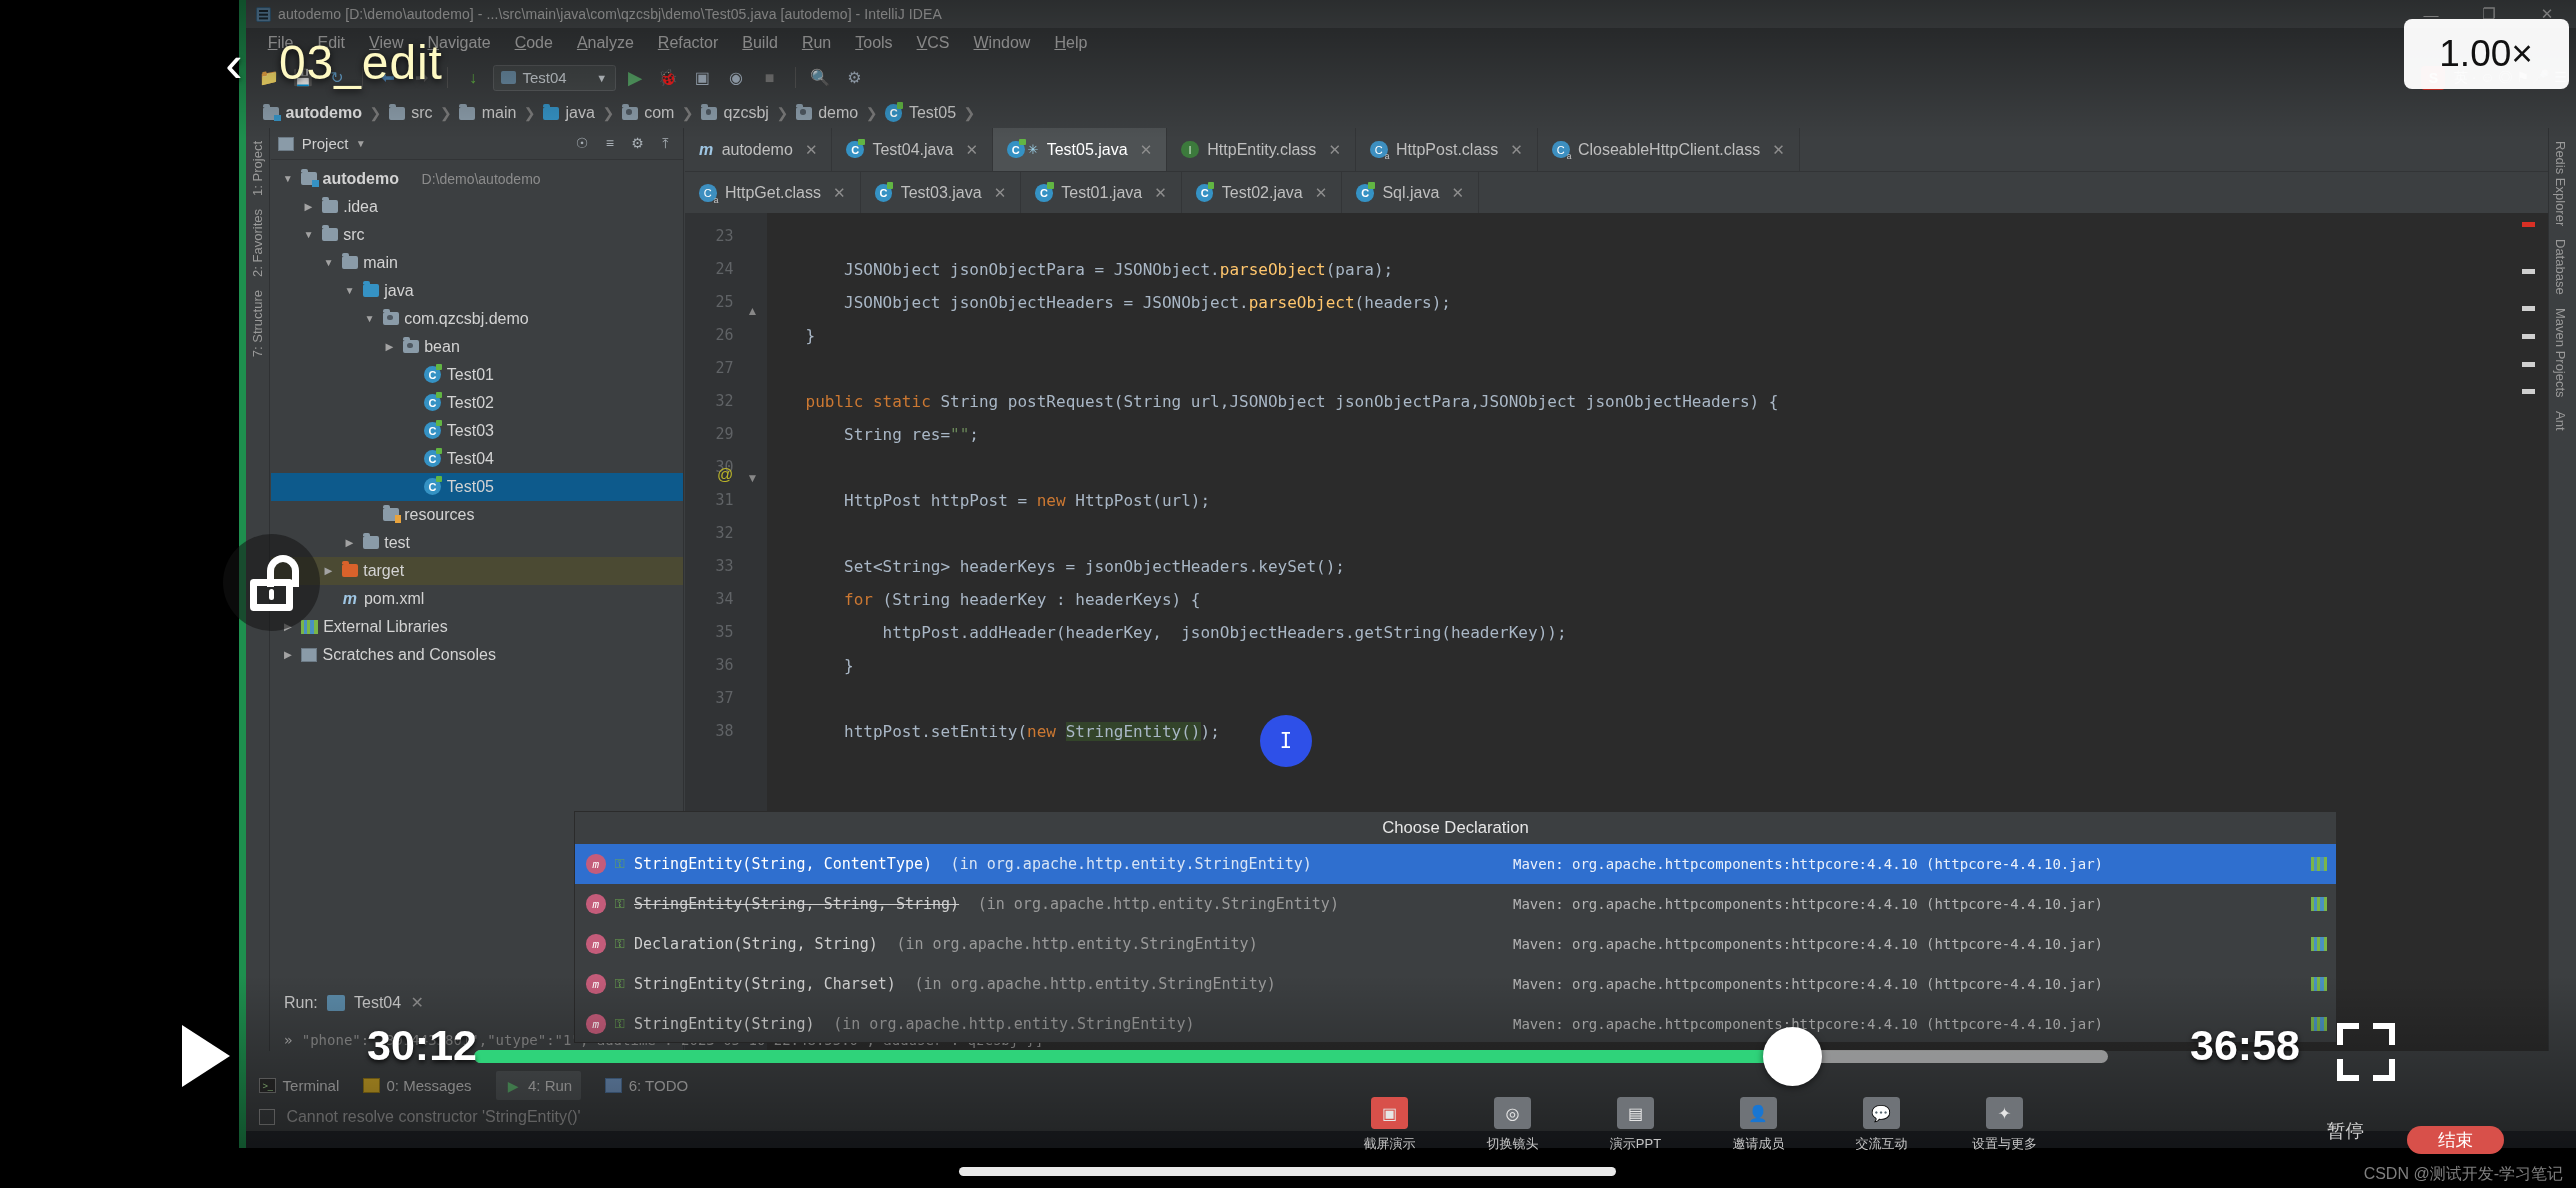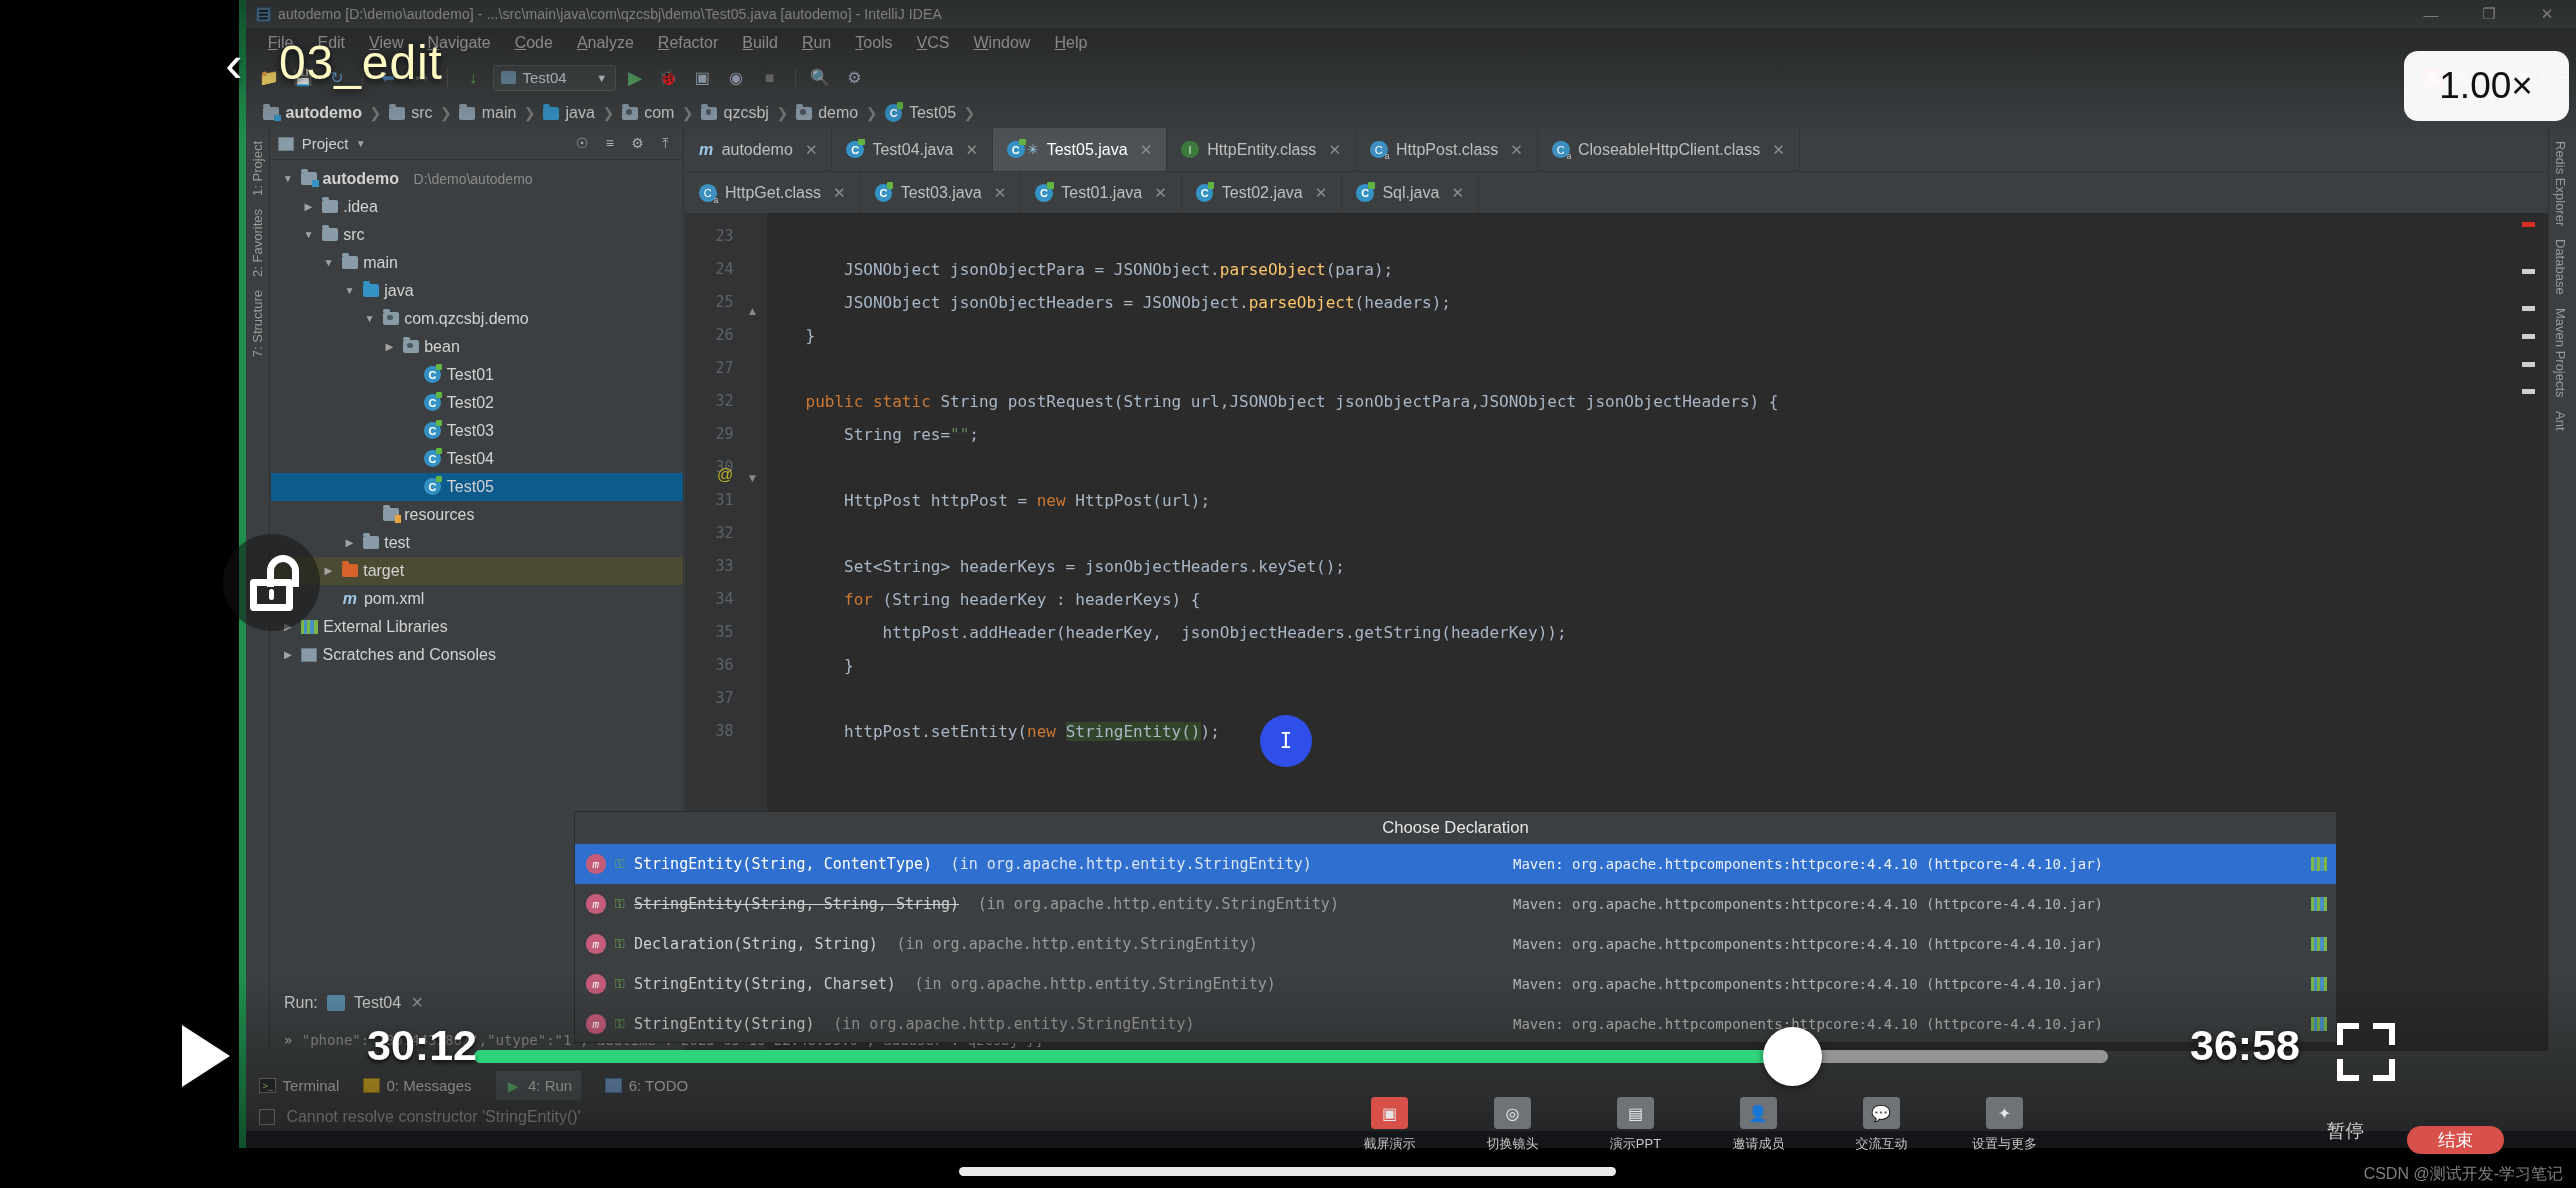--- a/index.html
+++ b/index.html
@@ -82,21 +82,21 @@
   
   .projpanel{ position:absolute; left:32px; top:128px; width:413px; bottom:97px; background:#3c3f41; border-right:0.9px solid #2f3133;}
   .proj-head{height:32px;display:flex;align-items:center;padding:0 7.4px;gap:7.4px;color:#cfcfcf;font-size:15px;border-bottom:0.9px solid #323436;}
   .proj-head .spacer{flex:1;}
   .proj-head .hico{width:20.4px;height:20.4px;display:flex;align-items:center;justify-content:center;color:#a9b0b6;font-size:14px;}
   .tree{padding-top:4.6px;font-size:16px;color:#d3d3d3;}
   .trow{display:flex;align-items:center;height:28px;gap:5.6px;white-space:nowrap;padding-right:5.6px;}
   .trow.sel{background:#0d5a8c;}
   .trow.dim{background:#4b4a33;}
   .arrow{width:15px;text-align:center;color:#a3a3a3;font-size:10.2px;flex:0 0 15px;}
-  .tpath{color:#8c8c8c;font-size:14px;margin-left:9px;}
+  .tpath{color:#8c8c8c;font-size:14px;margin-left:17px;}
   .mfile{color:#9fc6e3;font-style:italic;font-weight:bold;font-size:16px;width:16.7px;text-align:center;}
   .libico{width:16.7px;height:14px;background:linear-gradient(90deg,#7ab648 0 2.8px,#4a90c2 2.8px 6.5px,#7ab648 6.5px 9.3px,#4a90c2 9.3px 13px,#7ab648 13px 16.7px);}
   .scrico{width:16px;height:14px;background:#8a9ba8;border:0.9px solid #6c7a85;}
   .fldr.orange{background:#d9622b;} .fldr.orange::before{background:#d9622b;}
   .fldr.res::after{content:"";position:absolute;right:-2.8px;bottom:-1.9px;width:6.5px;height:8.4px;background:#e8a33d;}
 
   
   .editorwrap{ position:absolute; left:446px; top:128px; right:28px; bottom:97px; background:#2b2b2b; }
   .tabrow{ height:43px; background:#3c3f41; display:flex; align-items:stretch; }
   .tabrow.second{border-top:0.9px solid #323436;}
@@ -160,23 +160,23 @@
     color:#fff; font-size:52px; line-height:46px; text-align:center; z-index:60;
     text-shadow:0 1.9px 5.6px rgba(0,0,0,.8);
   }
   .ov-title{
     position:absolute; left:279px; top:35px; z-index:60;
     color:#fef9c3; font-size:48px; letter-spacing:0.9px;
     text-shadow:0 1.9px 7.4px rgba(0,0,0,.85);
   }
   .speed-pill{
     position:absolute; right:7.4px; top:18.6px; width:165px; height:70px; z-index:60;
-    background:rgba(255,255,255,.96); border-radius:14px;
+    background:rgba(255,255,255,.96); border-radius:8px;
     display:flex; align-items:center; justify-content:center;
-    color:#111; font-size:37px;margin-top:32px;
+    color:#111; font-size:37px;
   }
   .lock-btn{
     position:absolute; left:223px; top:534px; width:97px; height:97px; border-radius:50%;
     background:rgba(20,20,20,.55); z-index:60; display:flex;align-items:center;justify-content:center;
   }
   .lock-glyph{ position:relative; width:43px; height:56px; }
   .lock-glyph .shackle{
     position:absolute; left:5.6px; top:0; width:32px; height:32px;
     border:7.4px solid #fff; border-radius:16.7px 16.7px 0 0; border-bottom:none;
     transform: translateX(11px);

